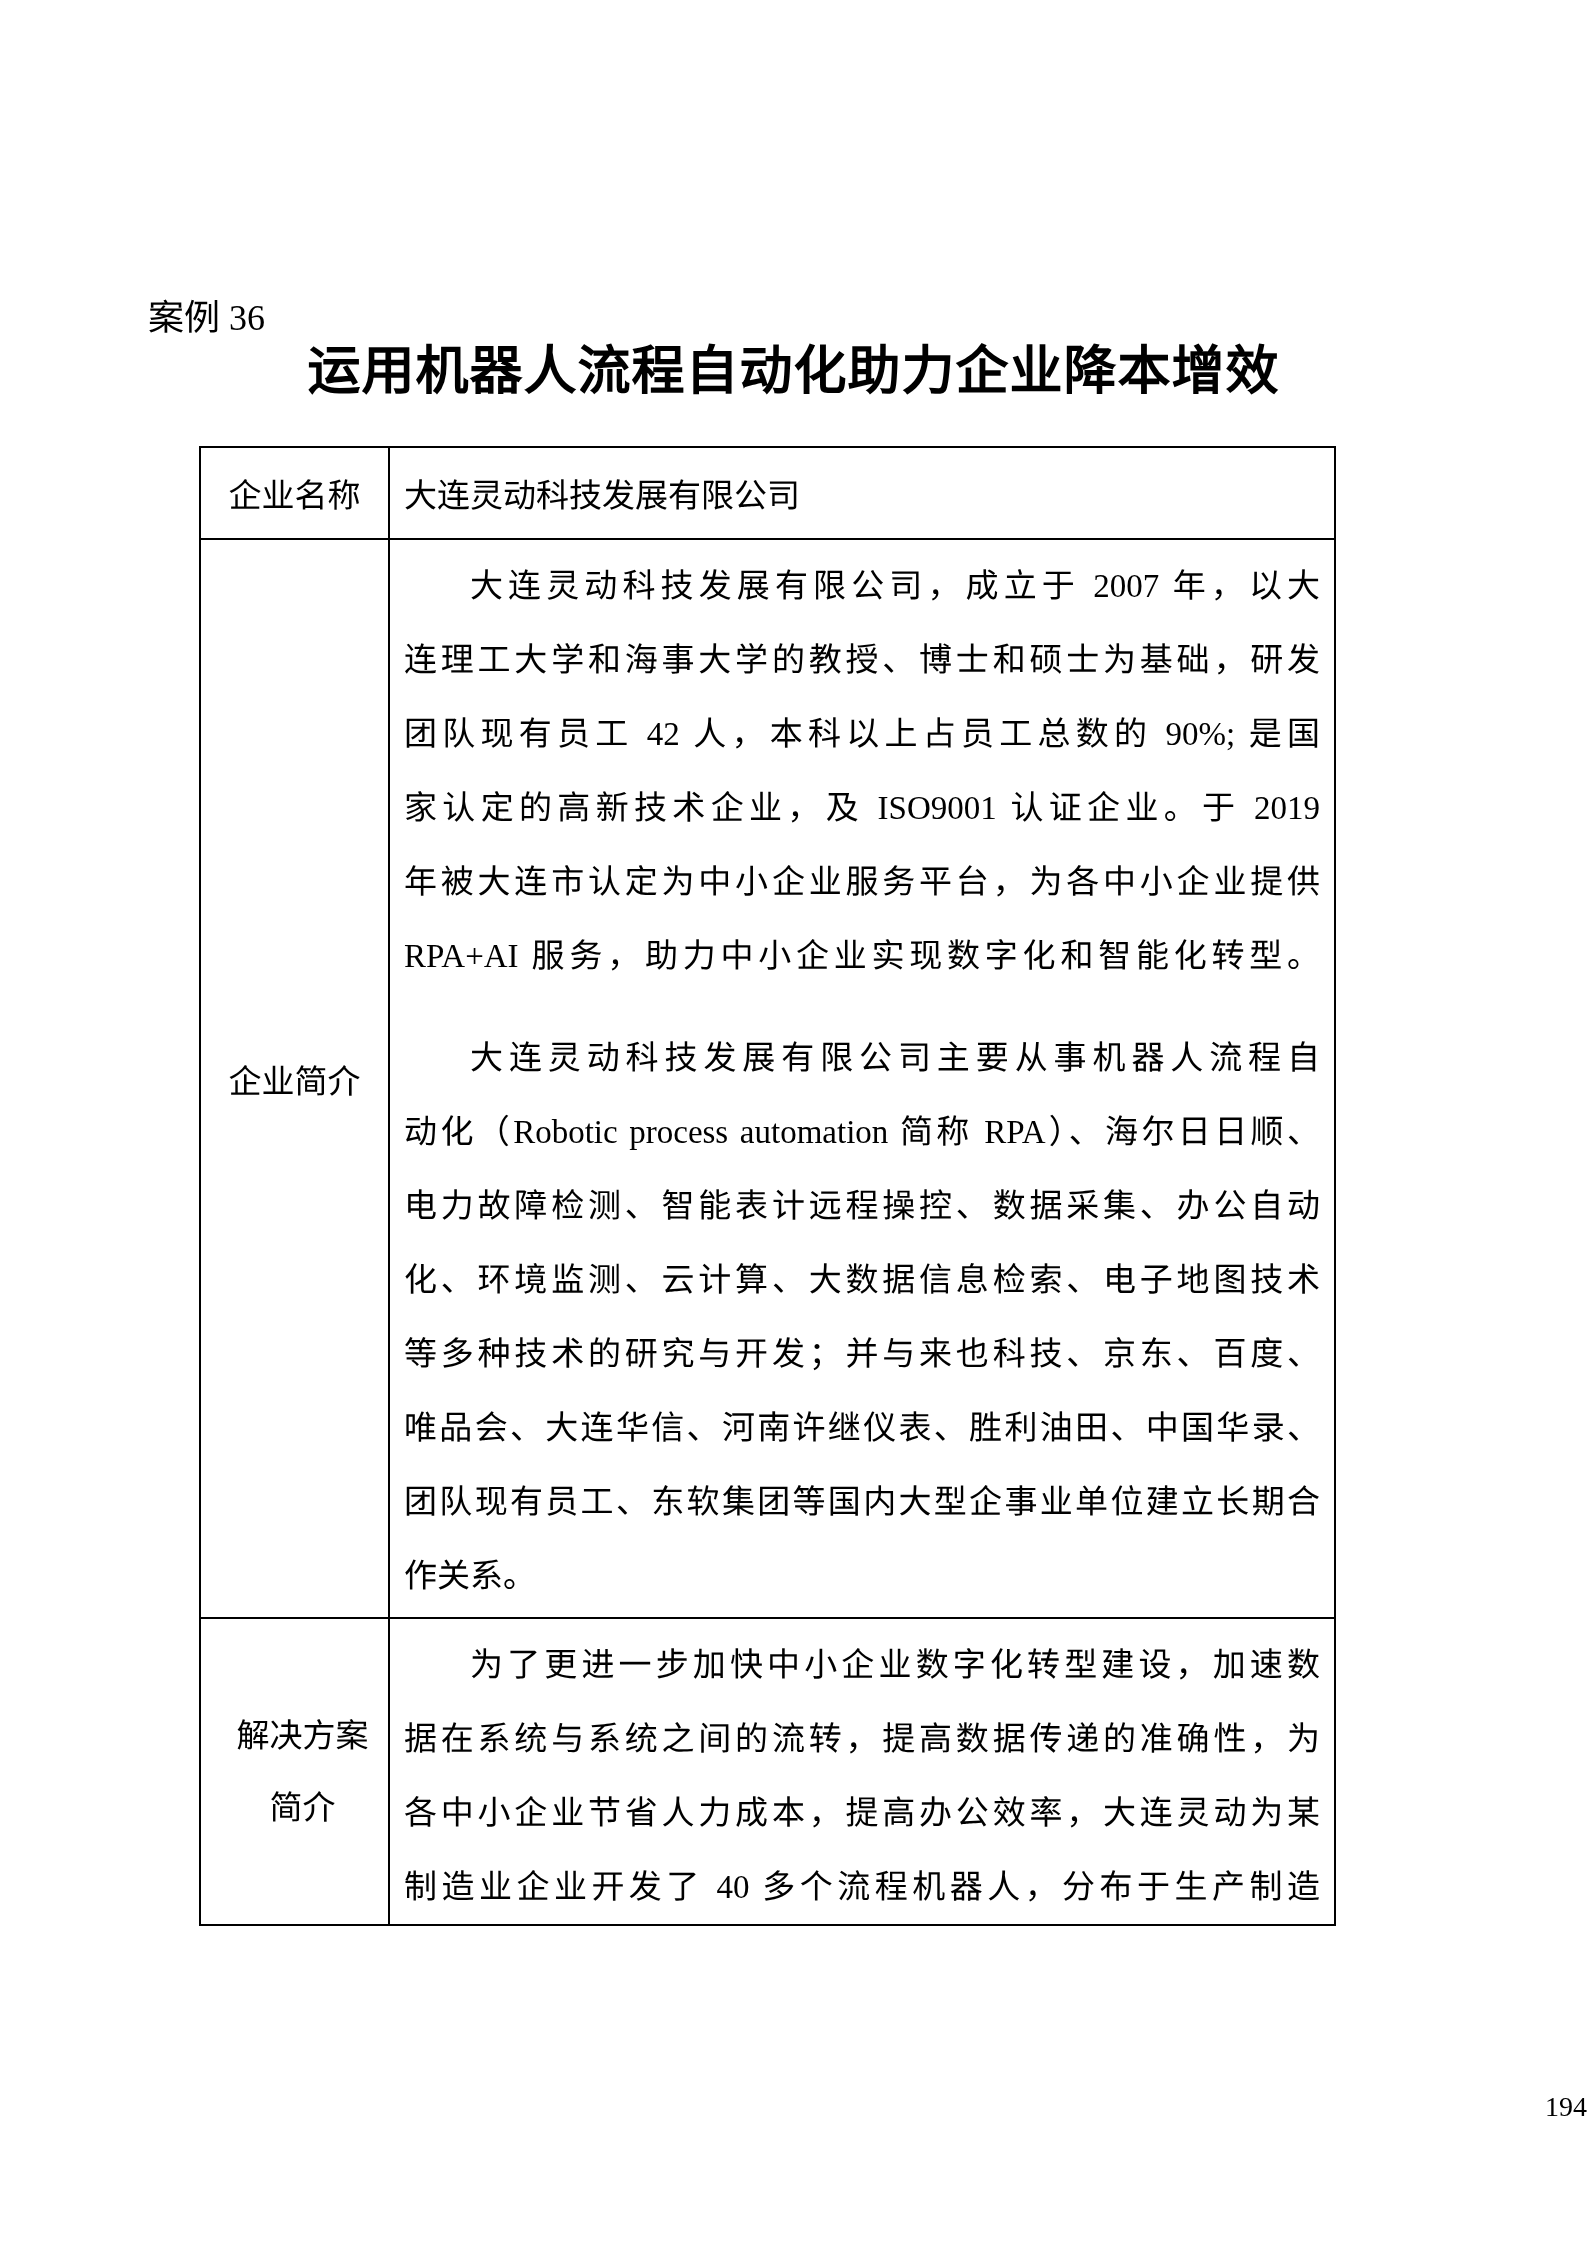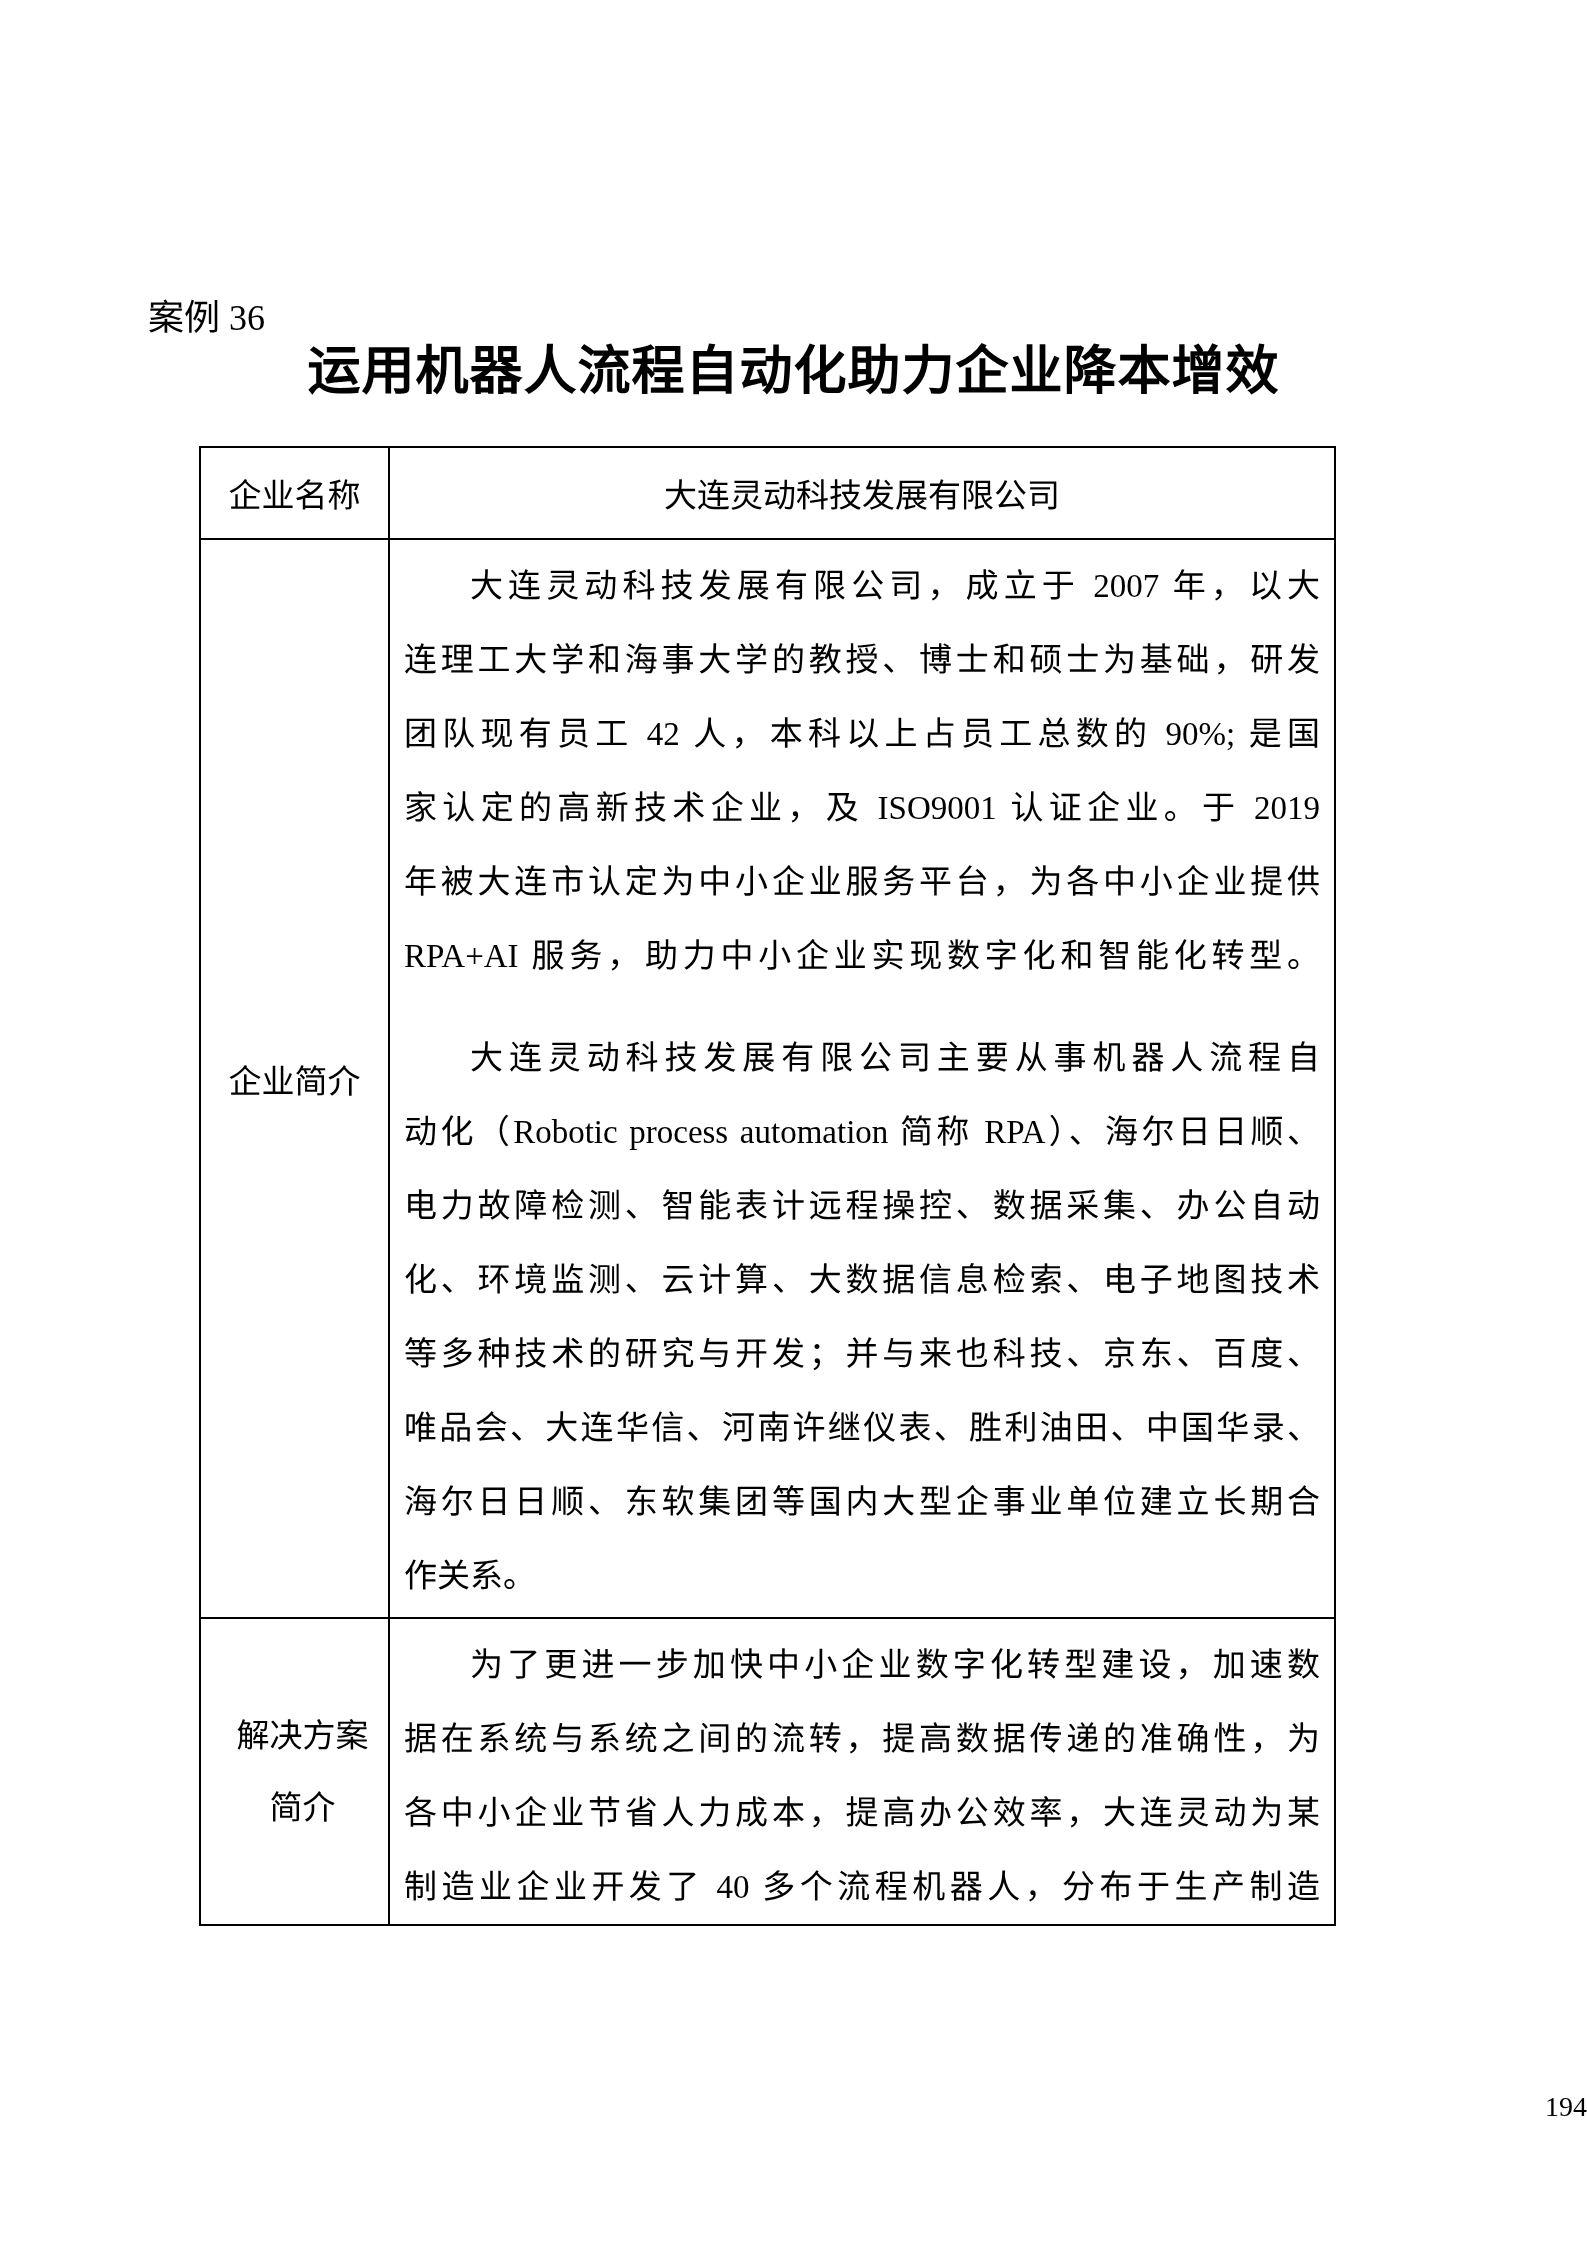--- a/index.html
+++ b/index.html
@@ -54,21 +54,20 @@
     vertical-align: middle;
     padding: 16px;
   }
   .label-cell .line {
     text-align: center;
     text-align-last: center;
     line-height: 72px;
     margin-left: 16px;
   }
   td.content-center {
-    text-align: center;
     vertical-align: middle;
     padding: 0 14px;
   }
   td.content-paras {
     vertical-align: top;
     padding: 9px 14px 0 14px;
   }
   .paragraph + .paragraph { margin-top: 28px; }
   .paragraph .line {
     line-height: 74px;
@@ -118,21 +117,21 @@
               <div class="line">年被大连市认定为中小企业服务平台，为各中小企业提供</div>
               <div class="line">RPA+AI 服务，助力中小企业实现数字化和智能化转型。</div>
             </div>
             <div class="paragraph">
               <div class="line indent">大连灵动科技发展有限公司主要从事机器人流程自</div>
               <div class="line">动化（Robotic process automation 简称 RPA）、海尔日日顺、</div>
               <div class="line">电力故障检测、智能表计远程操控、数据采集、办公自动</div>
               <div class="line">化、环境监测、云计算、大数据信息检索、电子地图技术</div>
               <div class="line">等多种技术的研究与开发；并与来也科技、京东、百度、</div>
               <div class="line">唯品会、大连华信、河南许继仪表、胜利油田、中国华录、</div>
-              <div class="line">海尔日日顺、东软集团等国内大型企事业单位建立长期合</div>
+              <div class="line">团队现有员工、东软集团等国内大型企事业单位建立长期合</div>
               <div class="line endline">作关系。</div>
             </div>
           </td>
       </tr>
       <tr class="row-3">
         <td class="label-cell">
             <div class="line">解决方案</div>
             <div class="line">简介</div>
           </td>
         <td class="content-paras">

